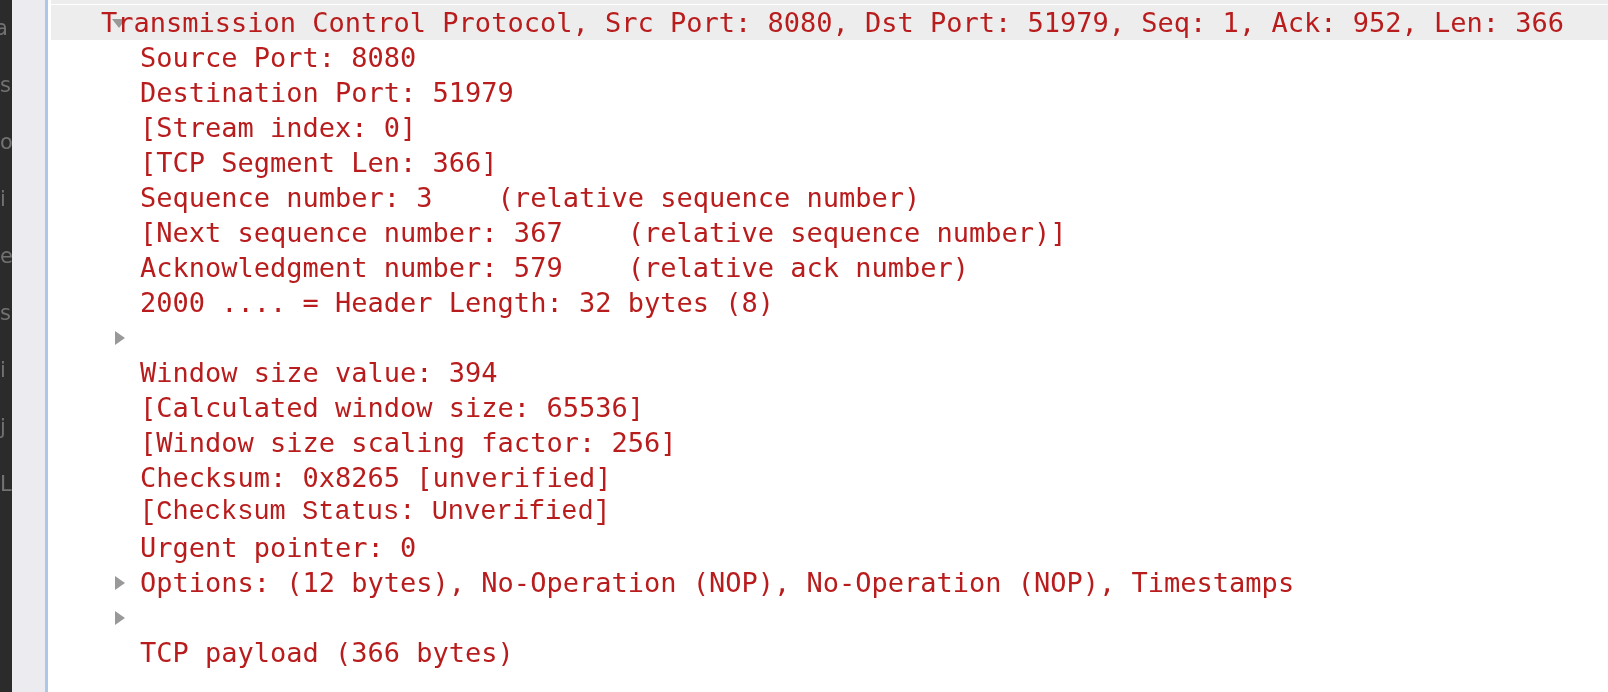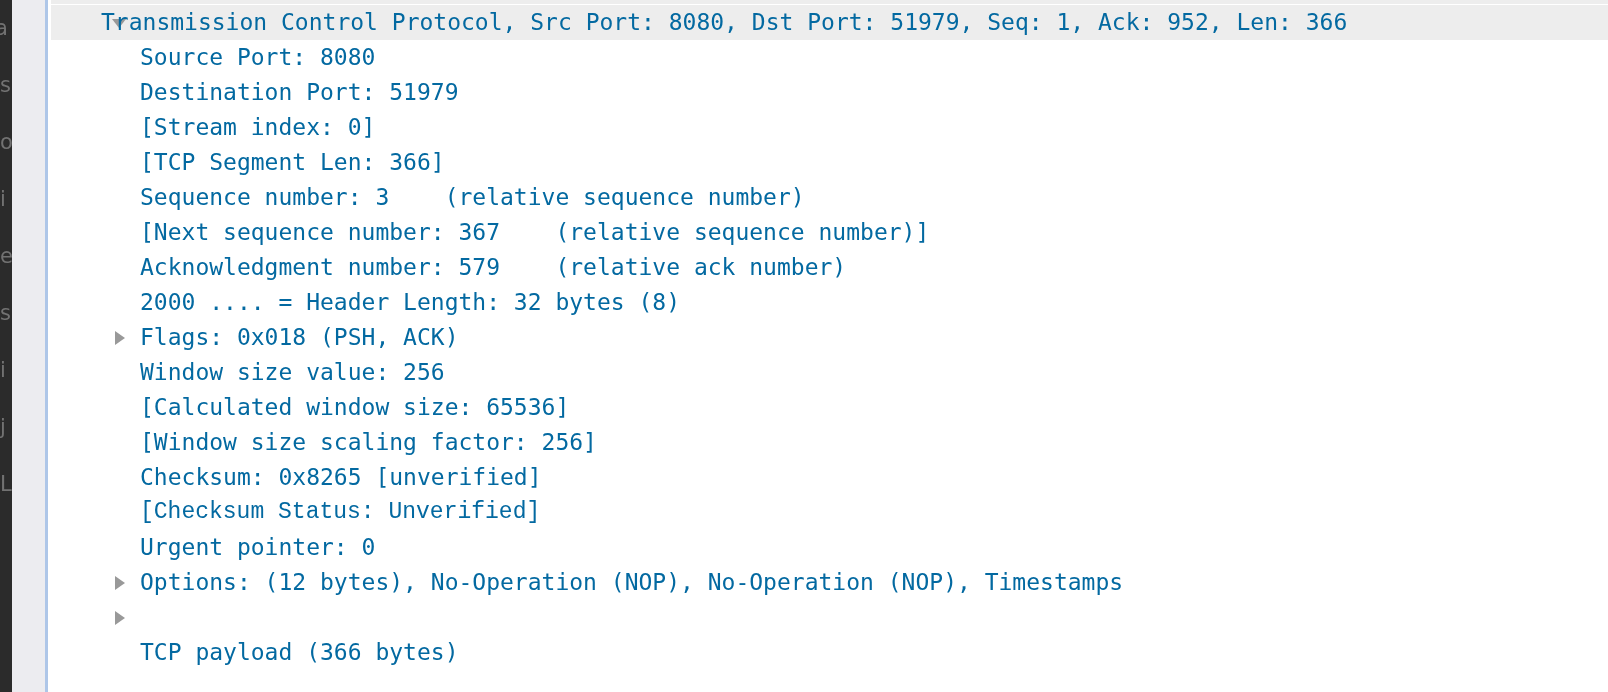--- a/index.html
+++ b/index.html
@@ -95,23 +95,23 @@
   }
 
   .tree-row {
     position: absolute;
     left: 0;
     width: 100%;
     height: 35px;
     display: flex;
     align-items: center;
     white-space: pre;
-    font-size: 23px;
+    font-size: 27px;
     line-height: 35px;
-    color: #0369a1;
+    color: #b91c1c;
     font-family: "DejaVu Sans Mono", "Liberation Mono", monospace;
   }
   .tree-row.selected {
     background: #ededed;
   }
 
   .twisty {
     position: absolute;
     left: 57px;
     width: 22px;
@@ -159,22 +159,22 @@
         <div class="tree-row depth-1" style="top: 40px;"><span class="row-label">Source Port: 8080</span></div>
         <div class="tree-row depth-1" style="top: 75px;"><span class="row-label">Destination Port: 51979</span></div>
         <div class="tree-row depth-1" style="top: 110px;"><span class="row-label">[Stream index: 0]</span></div>
         <div class="tree-row depth-1" style="top: 145px;"><span class="row-label">[TCP Segment Len: 366]</span></div>
         <div class="tree-row depth-1" style="top: 180px;"><span class="row-label">Sequence number: 3    (relative sequence number)</span></div>
         <div class="tree-row depth-1" style="top: 215px;"><span class="row-label">[Next sequence number: 367    (relative sequence number)]</span></div>
         <div class="tree-row depth-1" style="top: 250px;"><span class="row-label">Acknowledgment number: 579    (relative ack number)</span></div>
         <div class="tree-row depth-1" style="top: 285px;"><span class="row-label">2000 .... = Header Length: 32 bytes (8)</span></div>
         <div class="tree-row depth-1" style="top: 320px;"><span class="twisty"><svg width="20" height="20" viewBox="0 0 20 20">
               <polygon points="6,3 16,10 6,17" fill="#999999"></polygon>
-            </svg></span><span class="row-label">Flags: 0x018 (PSH, ACK)</span></div>
-        <div class="tree-row depth-1" style="top: 355px;"><span class="row-label">Window size value: 256</span></div>
+            </svg></span></div>
+        <div class="tree-row depth-1" style="top: 355px;"><span class="row-label">Window size value: 394</span></div>
         <div class="tree-row depth-1" style="top: 390px;"><span class="row-label">[Calculated window size: 65536]</span></div>
         <div class="tree-row depth-1" style="top: 425px;"><span class="row-label">[Window size scaling factor: 256]</span></div>
         <div class="tree-row depth-1" style="top: 460px;"><span class="row-label">Checksum: 0x8265 [unverified]</span></div>
         <div class="tree-row depth-1" style="top: 495px; font-family: Liberation Mono, monospace;"><span class="row-label">[Checksum Status: Unverified]</span></div>
         <div class="tree-row depth-1" style="top: 530px;"><span class="row-label">Urgent pointer: 0</span></div>
         <div class="tree-row depth-1" style="top: 565px;"><span class="twisty"><svg width="20" height="20" viewBox="0 0 20 20">
               <polygon points="6,3 16,10 6,17" fill="#999999"></polygon>
             </svg></span><span class="row-label">Options: (12 bytes), No-Operation (NOP), No-Operation (NOP), Timestamps</span></div>
         <div class="tree-row depth-1" style="top: 600px;"><span class="twisty"><svg width="20" height="20" viewBox="0 0 20 20">
               <polygon points="6,3 16,10 6,17" fill="#999999"></polygon>

